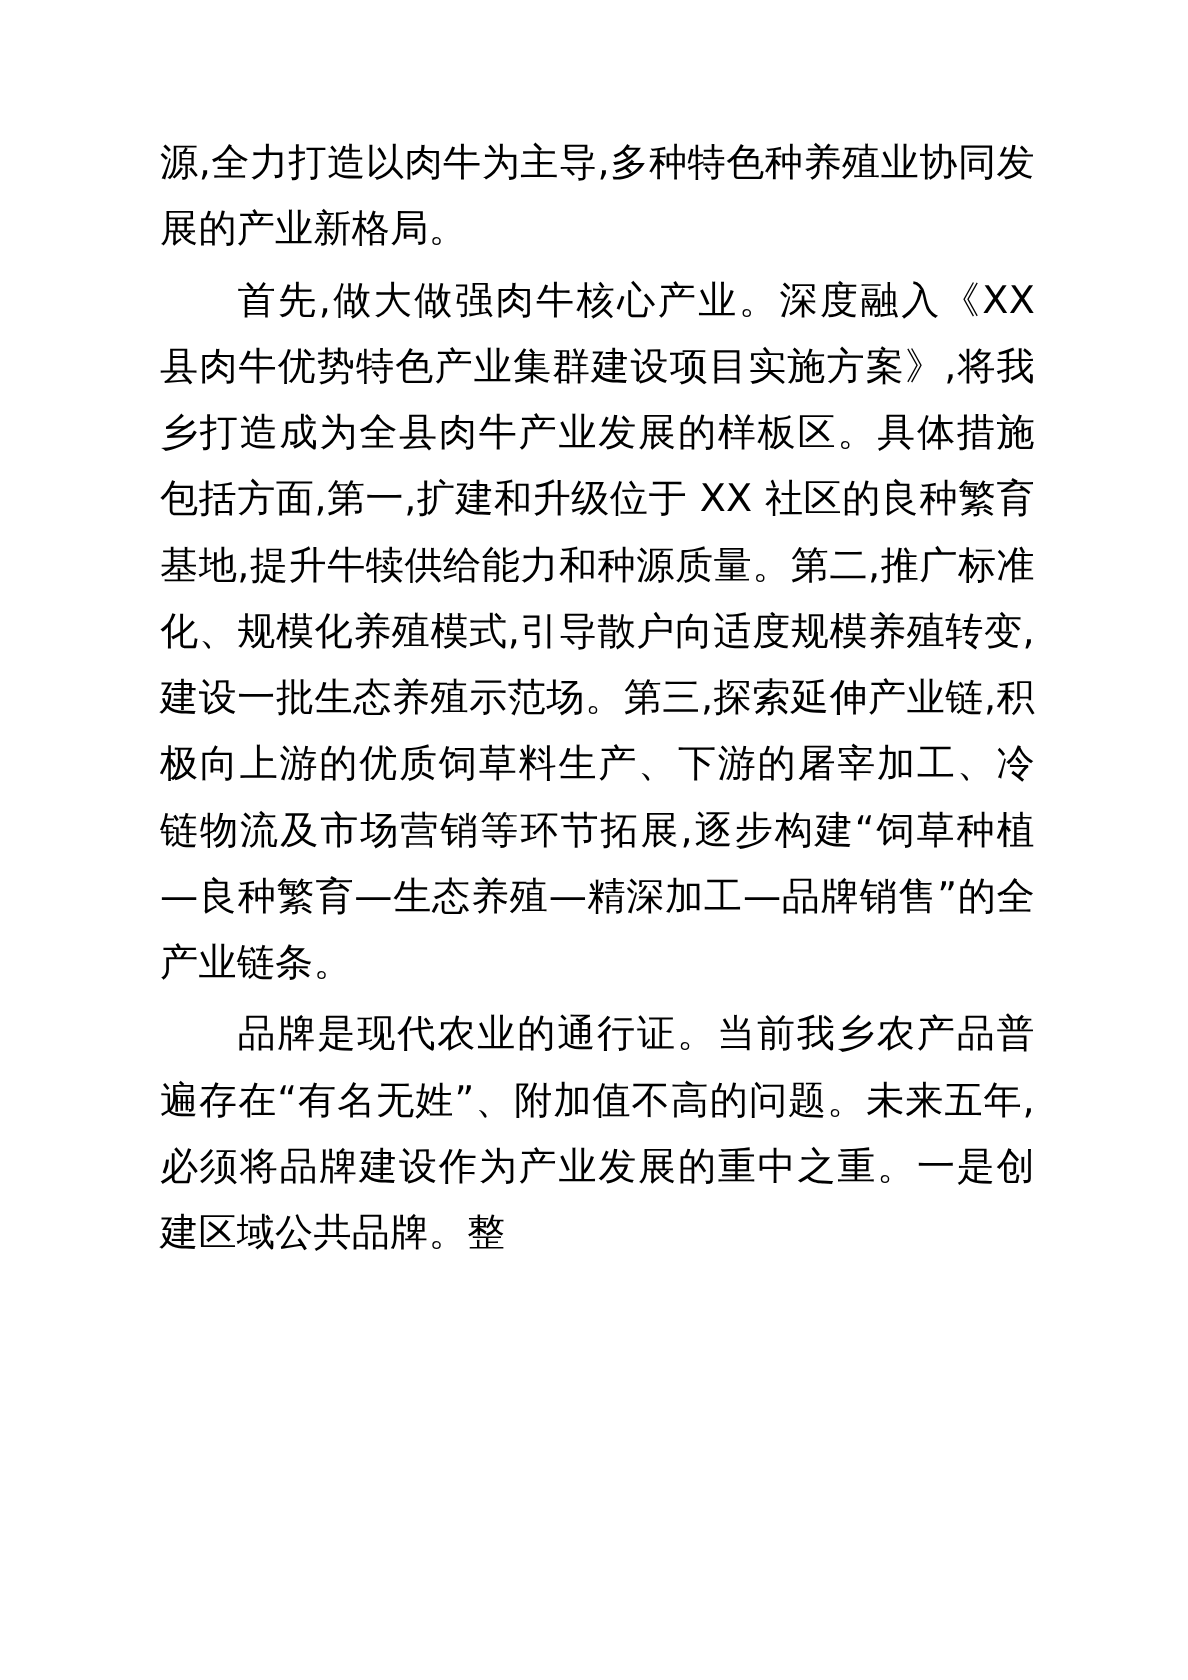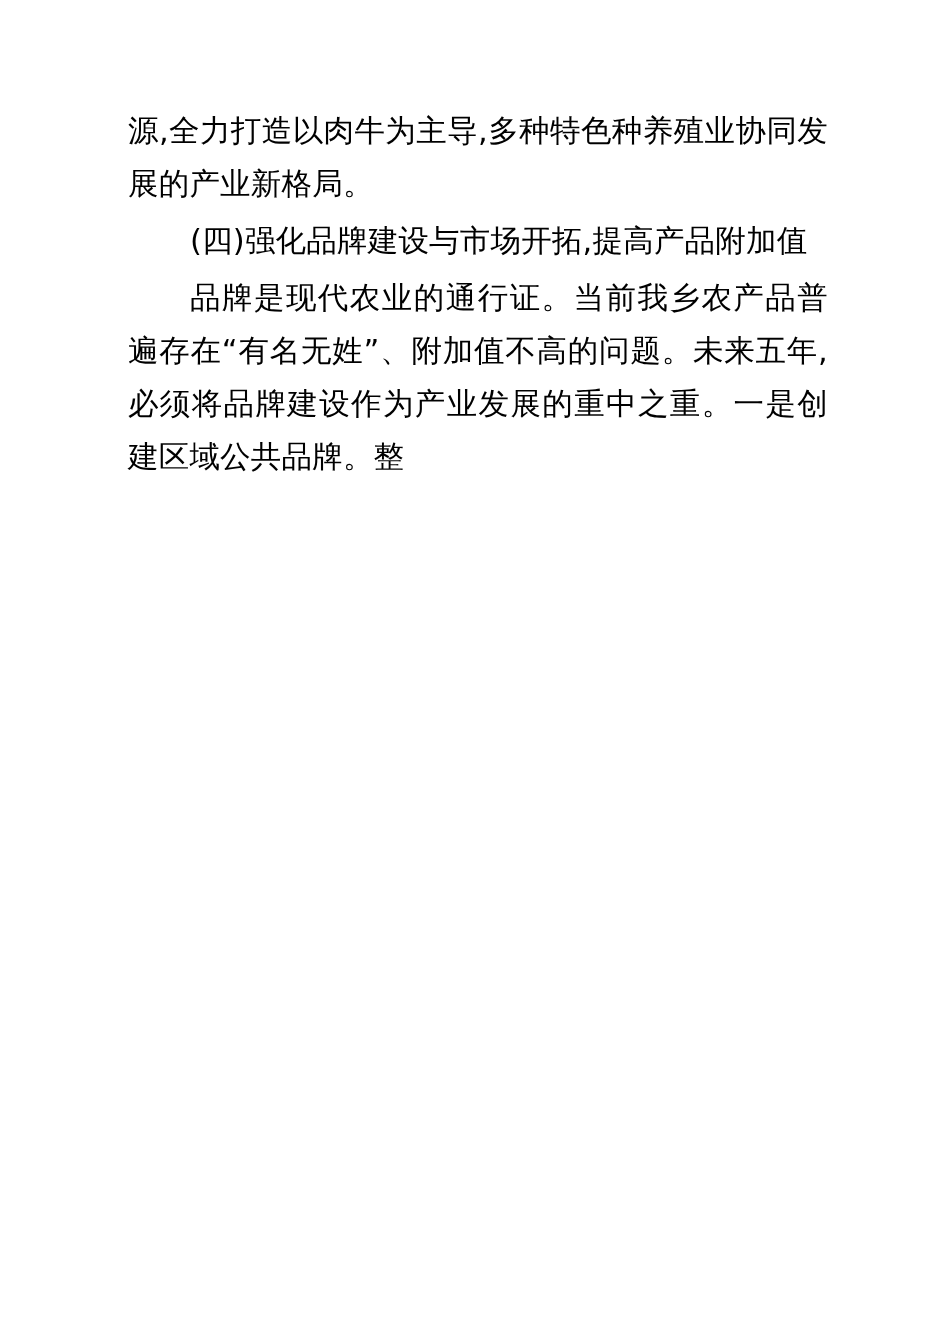--- a/index.html
+++ b/index.html
@@ -38,16 +38,16 @@
   p.indent-small {
     text-indent: 62px;
   }
 </style>
 </head>
 <body>
 
 <div class="page">
   <div class="content">
     <p class="para">源,全力打造以肉牛为主导,多种特色种养殖业协同发展的产业新格局。</p>
-    <p class="para indent-small">(四)强化品牌建设与市场开拓,提高产品附加值</p>
+    <p class="para indent">首先,做大做强肉牛核心产业。深度融入《XX 县肉牛优势特色产业集群建设项目实施方案》,将我乡打造成为全县肉牛产业发展的样板区。具体措施包括方面,第一,扩建和升级位于 XX 社区的良种繁育基地,提升牛犊供给能力和种源质量。第二,推广标准化、规模化养殖模式,引导散户向适度规模养殖转变,建设一批生态养殖示范场。第三,探索延伸产业链,积极向上游的优质饲草料生产、下游的屠宰加工、冷链物流及市场营销等环节拓展,逐步构建“饲草种植—良种繁育—生态养殖—精深加工—品牌销售”的全产业链条。</p>
     <p class="para indent">品牌是现代农业的通行证。当前我乡农产品普遍存在“有名无姓”、附加值不高的问题。未来五年,必须将品牌建设作为产业发展的重中之重。一是创建区域公共品牌。整</p>
   </div>
 </div>
 
 </body></html>

